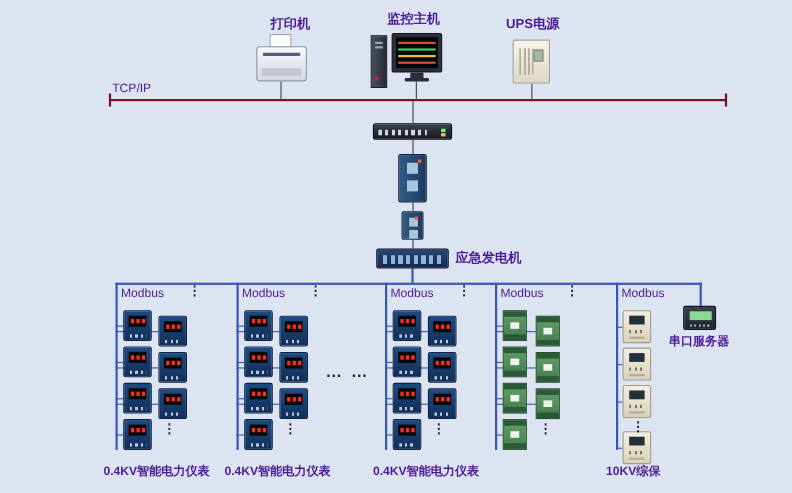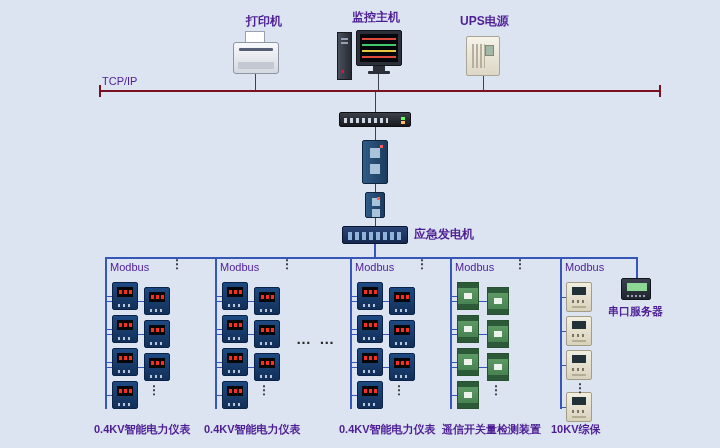--- a/index.html
+++ b/index.html
@@ -175,21 +175,20 @@
   <div class="ln blu" style="left:450px;top:367px;width:37px;height:1px;"></div>
   <div class="dev iomod" style="left:457px;top:282px;"></div>
   <div class="dev iomod" style="left:457px;top:315px;"></div>
   <div class="dev iomod" style="left:457px;top:348px;"></div>
   <div class="dev iomod" style="left:457px;top:381px;"></div>
   <div class="dev iomod" style="left:487px;top:287px;"></div>
   <div class="dev iomod" style="left:487px;top:320px;"></div>
   <div class="dev iomod" style="left:487px;top:353px;"></div>
   <div class="vd" style="left:514px;top:258px;">⋮</div>
   <div class="vd" style="left:490px;top:384px;">⋮</div>
-  <div class="lbl bb" style="left:442px;top:423px;">遥信开关量检测装置</div>
 
   <div class="ln blu" style="left:560px;top:257px;width:2px;height:152px;"></div>
   <div class="lbl sm" style="left:565px;top:261px;">Modbus</div>
   <div class="ln blu" style="left:560px;top:297px;width:6px;height:1px;"></div>
   <div class="ln blu" style="left:560px;top:331px;width:6px;height:1px;"></div>
   <div class="ln blu" style="left:560px;top:365px;width:6px;height:1px;"></div>
   <div class="ln blu" style="left:560px;top:407px;width:6px;height:1px;"></div>
   <div class="dev relay" style="left:566px;top:282px;"></div>
   <div class="dev relay" style="left:566px;top:316px;"></div>
   <div class="dev relay" style="left:566px;top:350px;"></div>

